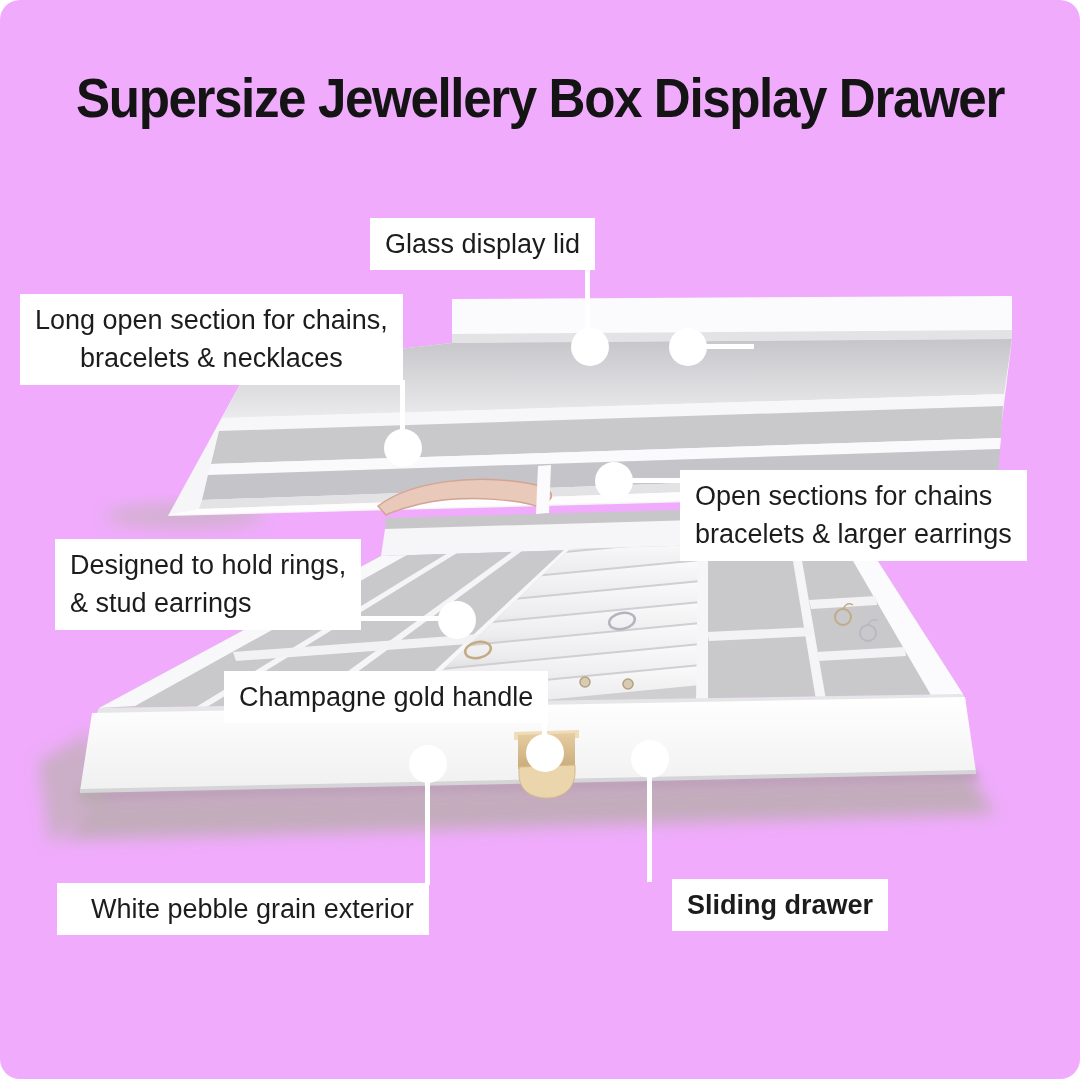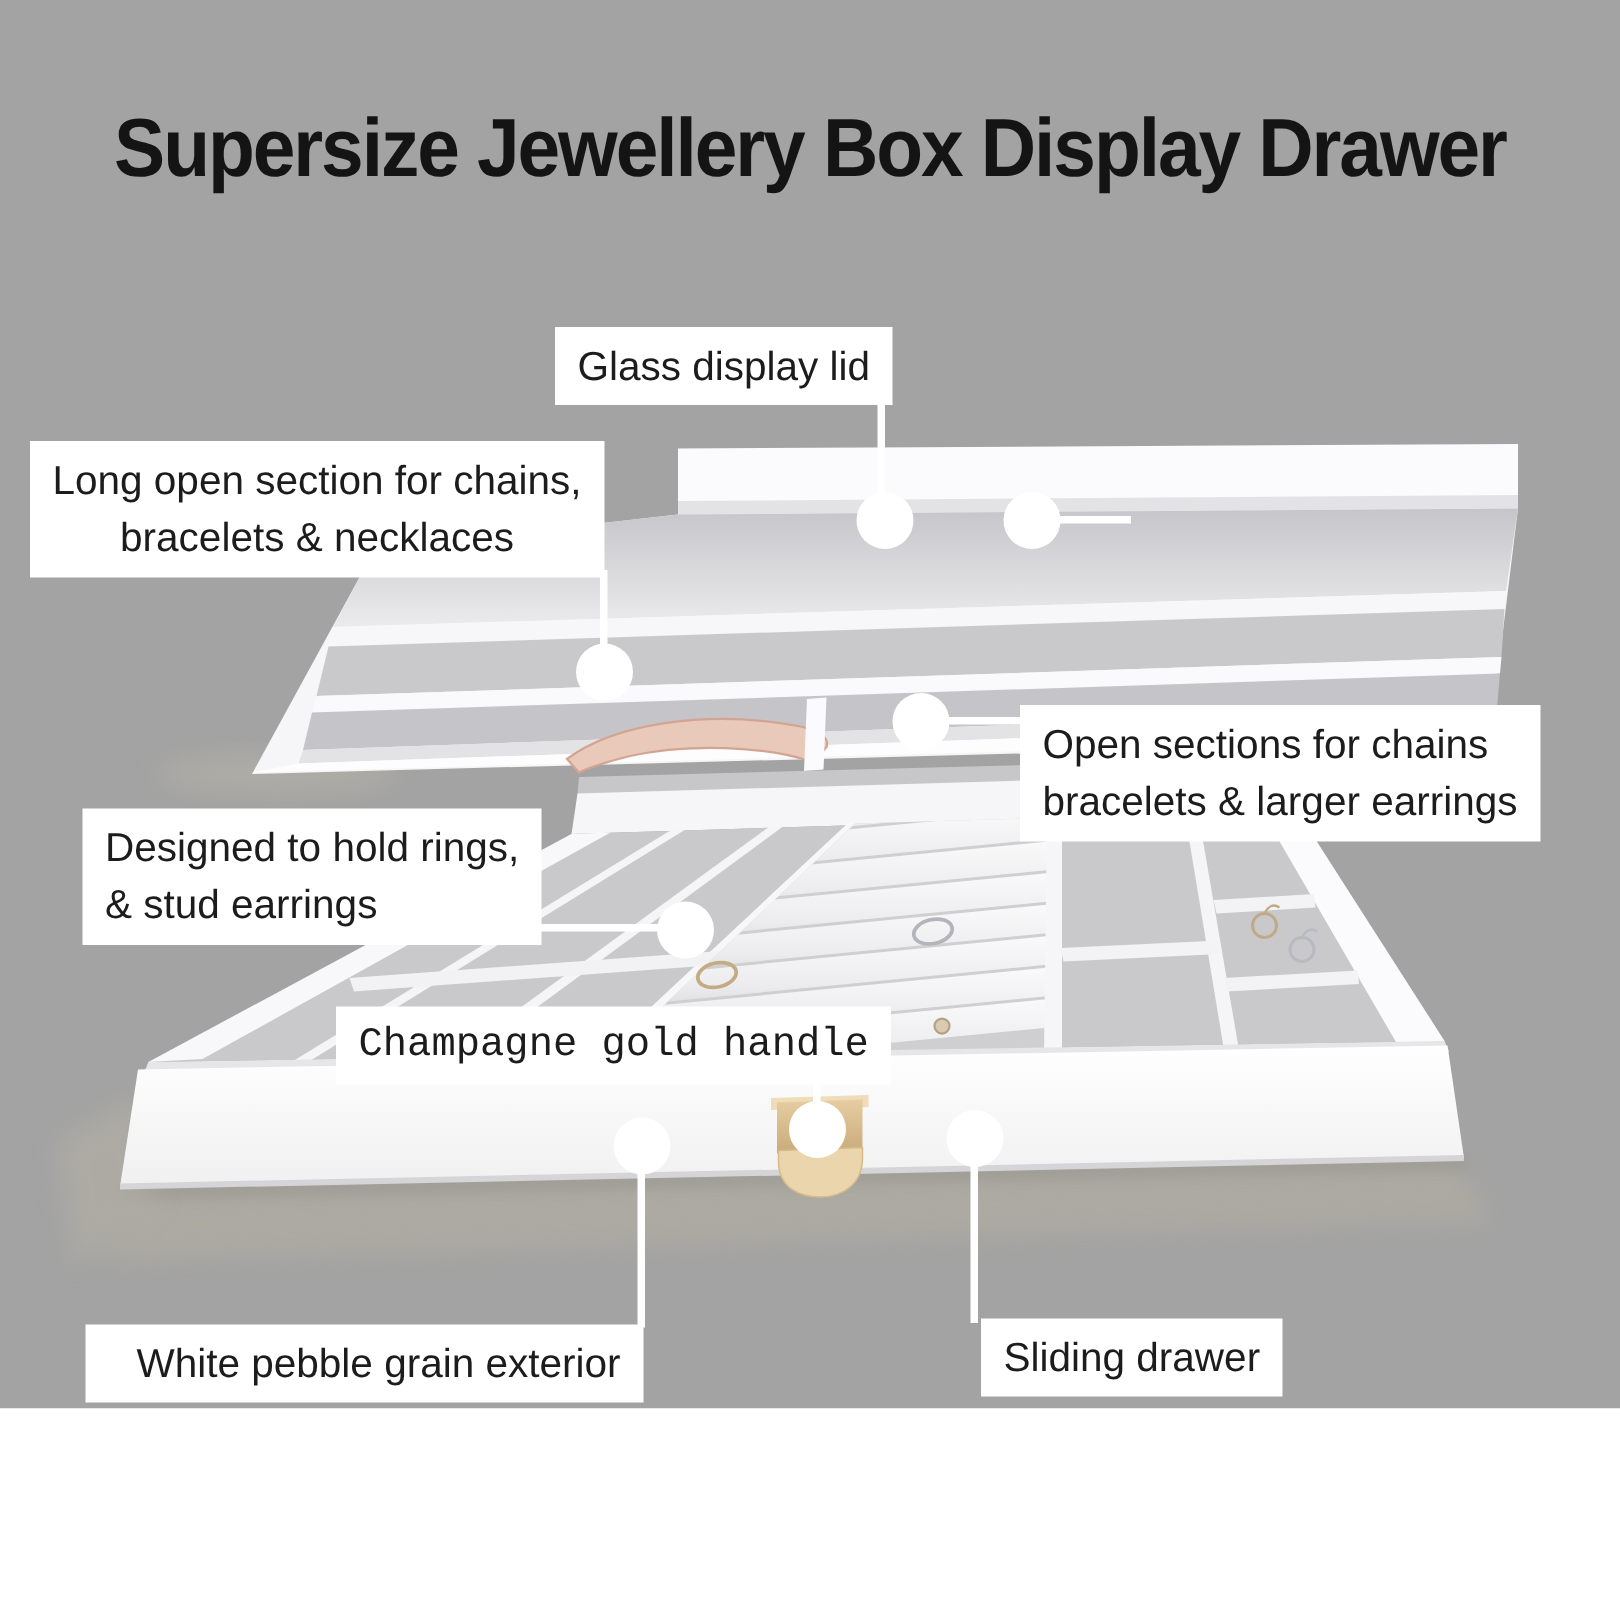--- a/index.html
+++ b/index.html
@@ -1,19 +1,20 @@
 <!DOCTYPE html>
 <html><head>
 <meta charset="utf-8">
 <style>
   html,body{margin:0;padding:0;}
   .canvas{
-    position:relative;width:1080px;height:939px;overflow:hidden;
-    background:#a3a3a3;
+    position:relative;width:1080px;height:1079px;overflow:hidden;
+    background:#f0abfc;
     font-family:"Liberation Sans", sans-serif;
+    border-radius:20px;
   }
   .title{
     position:absolute;top:66px;left:0;width:1080px;text-align:center;
     font-size:55px;font-weight:bold;color:#141414;letter-spacing:-1.5px;
     transform:scaleX(.93);transform-origin:center;
     white-space:nowrap;
   }
   .svg-layer{position:absolute;left:0;top:0;width:1080px;height:1079px;}
   .callout-label{
     position:absolute;display:inline-block;background:#ffffff;color:#1c1c1c;
@@ -167,17 +168,17 @@
   <div class="callout-line" style="left:647px;top:776px;width:5px;height:106px;"></div>
   <div class="callout-dot" style="left:631px;top:740px;"></div>
 
   <div class="callout-label" style="left:370px;top:218px;">Glass display lid</div>
   <div class="callout-label" style="left:20px;top:294px;text-align:center;">Long open section for chains,
 bracelets &amp; necklaces</div>
   <div class="callout-label" style="left:680px;top:470px;">Open sections for chains
 bracelets &amp; larger earrings</div>
   <div class="callout-label" style="left:55px;top:539px;">Designed to hold rings,
 &amp; stud earrings</div>
-  <div class="callout-label" style="left:224px;top:671px;font-family:Liberation Mono, monospace;">Champagne gold handle</div>
+  <div class="callout-label" style="left:224px;top:671px;">Champagne gold handle</div>
   <div class="callout-label" style="left:57px;top:883px;padding-left:34px;">White pebble grain exterior</div>
-  <div class="callout-label" style="left:654px;top:879px;">Sliding drawer</div>
+  <div class="callout-label" style="left:672px;top:879px;font-weight:bold;">Sliding drawer</div>
 
 </div>
 
 </body></html>

